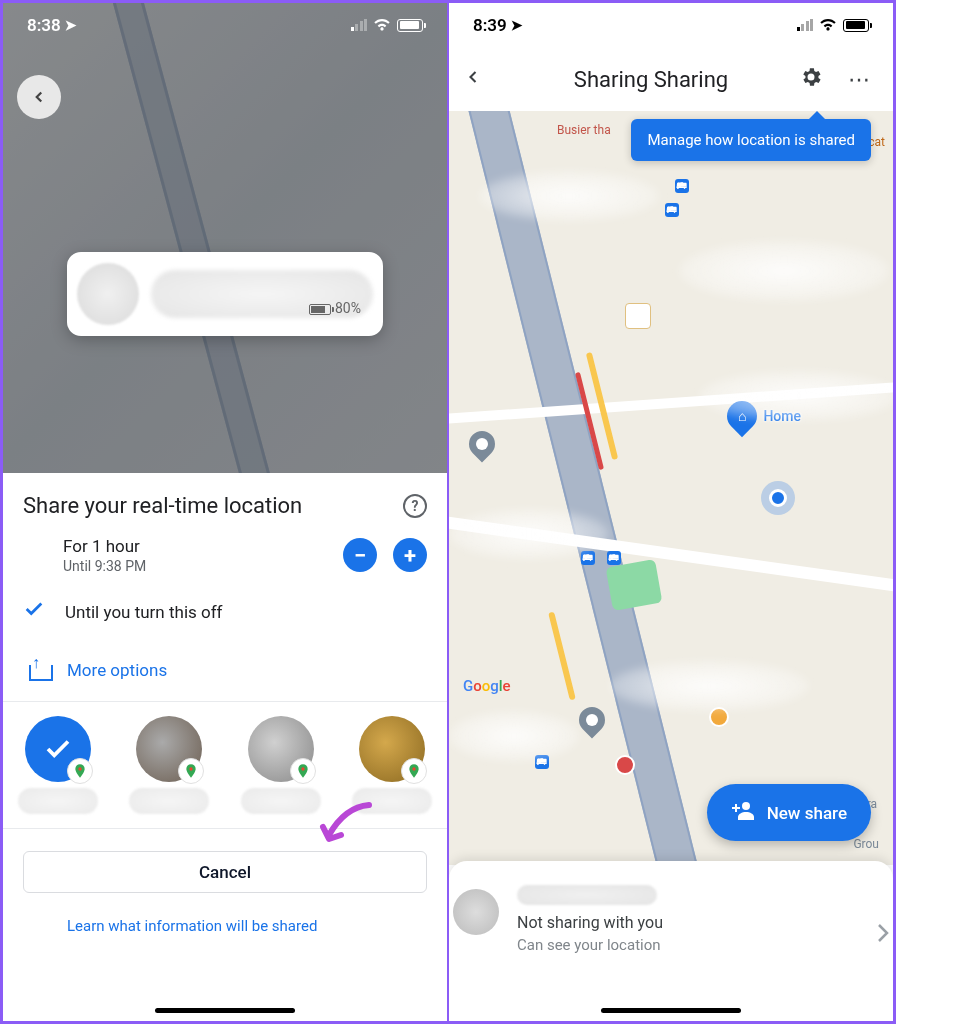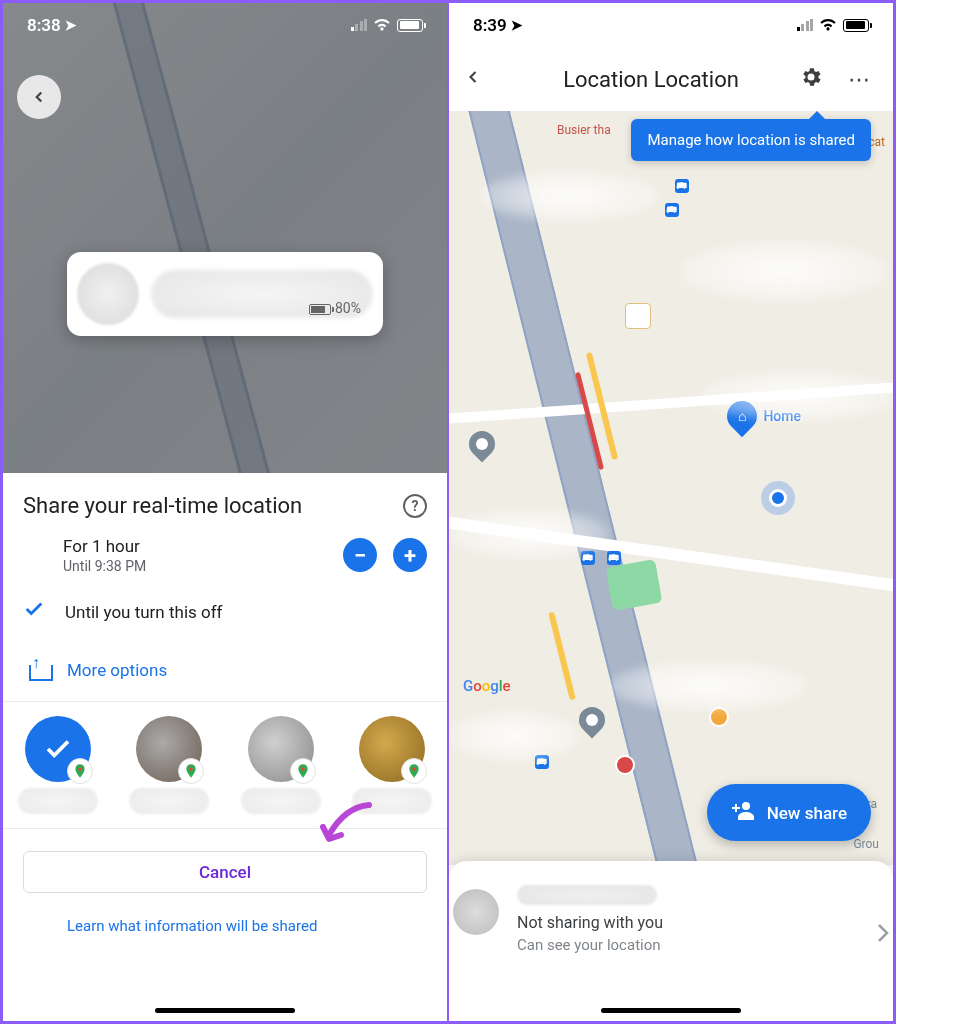--- a/index.html
+++ b/index.html
@@ -304,21 +304,21 @@
       border-radius: 6px;
       font-size: 17px;
       font-weight: 500;
       display: flex;
       align-items: center;
       justify-content: center;
       cursor: pointer;
     }
     .btn-outline {
       border: 1px solid #dadce0;
-      color: #6d28d9;
+      color: #0f172a;
       background: #fff;
     }
     .btn-primary {
       background: #1a73e8;
       color: #fff;
     }
     .annotation-arrow {
       position: absolute;
       top: -28px;
       right: 70px;
@@ -769,21 +769,21 @@
       <span class="batt-ic"></span>
     </div>
   </div>
 
   <div class="nav-bar-right">
     <div class="nav-back">
       <svg width="20" height="20" viewBox="0 0 24 24" fill="none" stroke="#3c4043" stroke-width="2.5">
           <polyline points="15 18 9 12 15 6"></polyline>
         </svg>
     </div>
-    <div class="nav-title">Location Location</div>
+    <div class="nav-title">Sharing Sharing</div>
     <div class="nav-settings">
       <svg width="24" height="24" viewBox="0 0 24 24" fill="#3c4043">
           <path d="M19.4 13l.1-1-.1-1 2.1-1.6-2-3.5-2.5 1a7 7 0 0 0-1.7-1l-.4-2.6h-4l-.4 2.6a7 7 0 0 0-1.7 1l-2.5-1-2 3.5L6.5 11l-.1 1 .1 1-2.1 1.6 2 3.5 2.5-1a7 7 0 0 0 1.7 1l.4 2.6h4l.4-2.6a7 7 0 0 0 1.7-1l2.5 1 2-3.5L19.4 13zM12 15.5A3.5 3.5 0 1 1 12 8.5a3.5 3.5 0 0 1 0 7z"></path>
         </svg>
     </div>
     <div class="nav-more">⋯</div>
   </div>
 
   <div class="tooltip">
     <span>Manage how location is shared</span>

